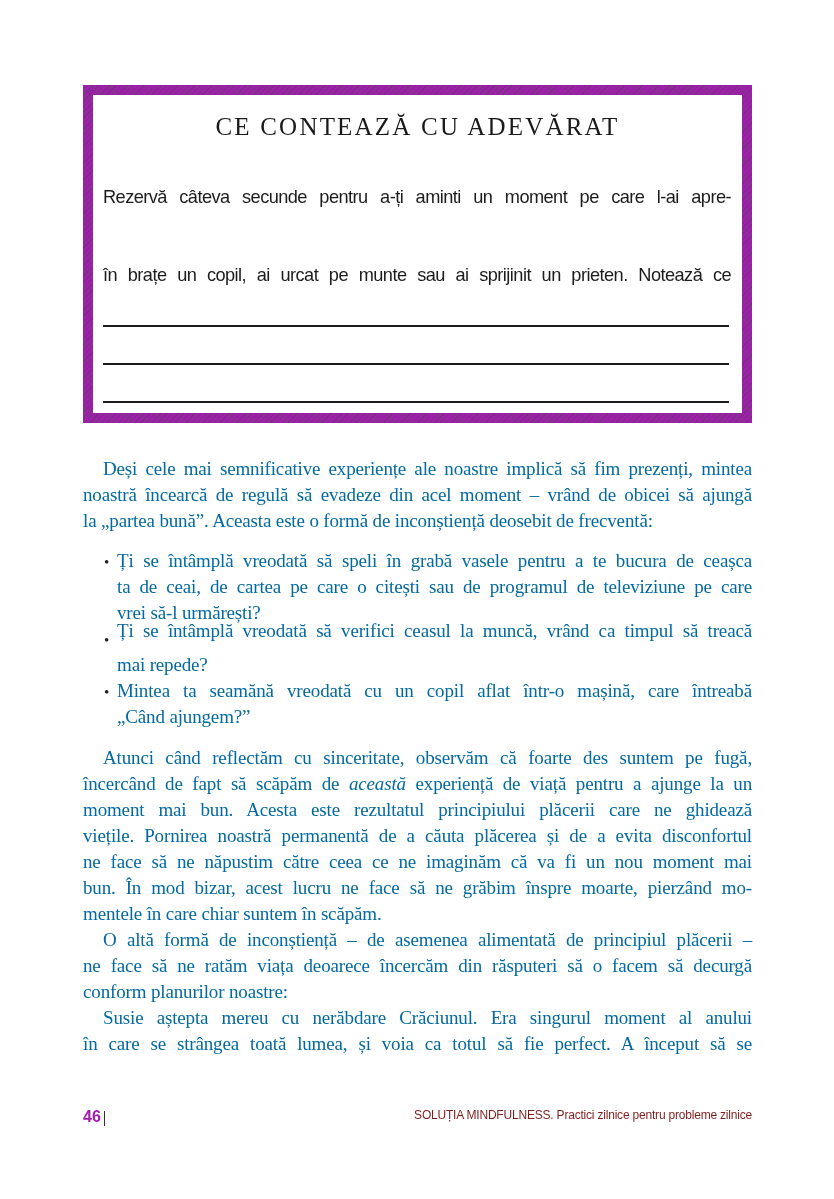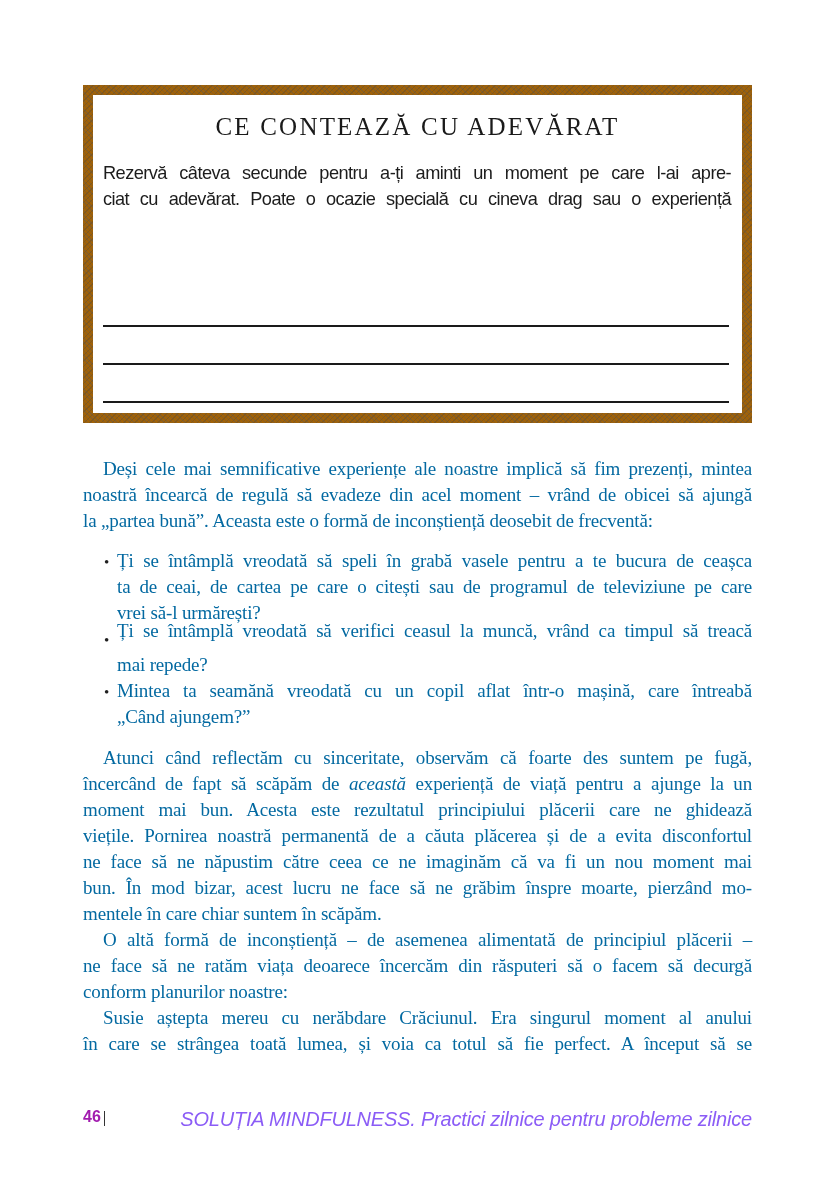--- a/index.html
+++ b/index.html
@@ -1,20 +1,20 @@
 <!DOCTYPE html>
 <html><head>
 <meta charset="utf-8">
 <style>
   html, body { margin: 0; padding: 0; background: #ffffff; }
   body { width: 834px; height: 1199px; position: relative; overflow: hidden; }
   .box {
     position: absolute; left: 83px; top: 85px; width: 669px; height: 338px;
     box-sizing: border-box;
-    border: 10px solid #a16207;
+    border: 10px solid #a21caf;
     background: #ffffff;
   }
   .box::before {
     content: ""; position: absolute; left: -10px; top: -10px; right: -10px; bottom: -10px;
     pointer-events: none;
     background-image:
       repeating-linear-gradient(45deg, rgba(90,90,90,0.35) 0 1px, transparent 1px 3px),
       repeating-linear-gradient(-45deg, rgba(60,60,60,0.25) 0 1px, transparent 1px 4px);
     -webkit-mask:
       linear-gradient(#000 0 0) top / 100% 10px no-repeat,
@@ -30,50 +30,50 @@
   .box-title {
     position: absolute; left: 0; right: 0; top: 18px; text-align: center;
     font-family: "Liberation Serif", serif; font-size: 25px; letter-spacing: 2.2px;
     color: #1a1a1a; white-space: nowrap;
   }
   .sline {
     position: absolute; left: 10px; width: 628px; white-space: nowrap;
     font-family: "Liberation Sans", sans-serif; font-size: 18.2px; letter-spacing: -0.55px;
     line-height: 26px; color: #1c1c1c;
   }
-  .sline.just { text-align: justify; text-align-last: justify; }
+  .sline.just { text-align: justify; text-align-last: justify; margin-top: 24px; }
   .rule { position: absolute; left: 10px; width: 626px; height: 2px; background: #1a1a1a; }
   .tline {
     position: absolute; white-space: nowrap;
     font-family: "Liberation Serif", serif; font-size: 19px; line-height: 26px; color: #0369a1;
     letter-spacing: -0.15px;
   }
   .tline.just { text-align: justify; text-align-last: justify; }
   .full { left: 83px; width: 669px; }
   .indent { left: 103px; width: 649px; }
   .btext { left: 117px; width: 635px; }
   .bullet { position: absolute; left: 104px; font-family: "Liberation Serif", serif; font-size: 15px; line-height: 26px; color: #1f1f1f; }
   .footer-num {
     position: absolute; left: 83px; top: 1108px;
     font-family: "Liberation Sans", sans-serif; font-weight: bold; font-size: 16px; color: #a21caf;
   }
   .footer-bar { position: absolute; left: 104px; top: 1111px; width: 1px; height: 15px; background: #333; }
   .footer-title {
     position: absolute; right: 82px; top: 1108px; white-space: nowrap;
-    font-family: "Liberation Sans", sans-serif; font-size: 20px; letter-spacing: -0.2px; color: #8b5cf6; font-style: italic;
+    font-family: "Liberation Sans", sans-serif; font-size: 12px; letter-spacing: -0.2px; color: #7f1d1d;
   }
   i { font-style: italic; }
 </style>
 </head>
 <body>
 
 <div class="box">
   <div class="box-title">CE CONTEAZĂ CU ADEVĂRAT</div>
   <div class="sline just" style="top:65px">Rezervă câteva secunde pentru a-ți aminti un moment pe care l-ai apre-</div>
-  <div class="sline just" style="top:91px">ciat cu adevărat. Poate o ocazie specială cu cineva drag sau o experiență</div>
+  <div class="sline just" style="top:143px">în brațe un copil, ai urcat pe munte sau ai sprijinit un prieten. Notează ce</div>
   <div class="rule" style="top:230px"></div>
   <div class="rule" style="top:268px"></div>
   <div class="rule" style="top:306px"></div>
 </div>
 
 <div class="tline just indent" style="top:456px">Deși cele mai semnificative experiențe ale noastre implică să fim prezenți, mintea</div>
 <div class="tline just full" style="top:482px">noastră încearcă de regulă să evadeze din acel moment – vrând de obicei să ajungă</div>
 <div class="tline full" style="top:508px">la „partea bună”. Aceasta este o formă de inconștiență deosebit de frecventă:</div>
 
 <div class="bullet" style="top:549px">•</div>

